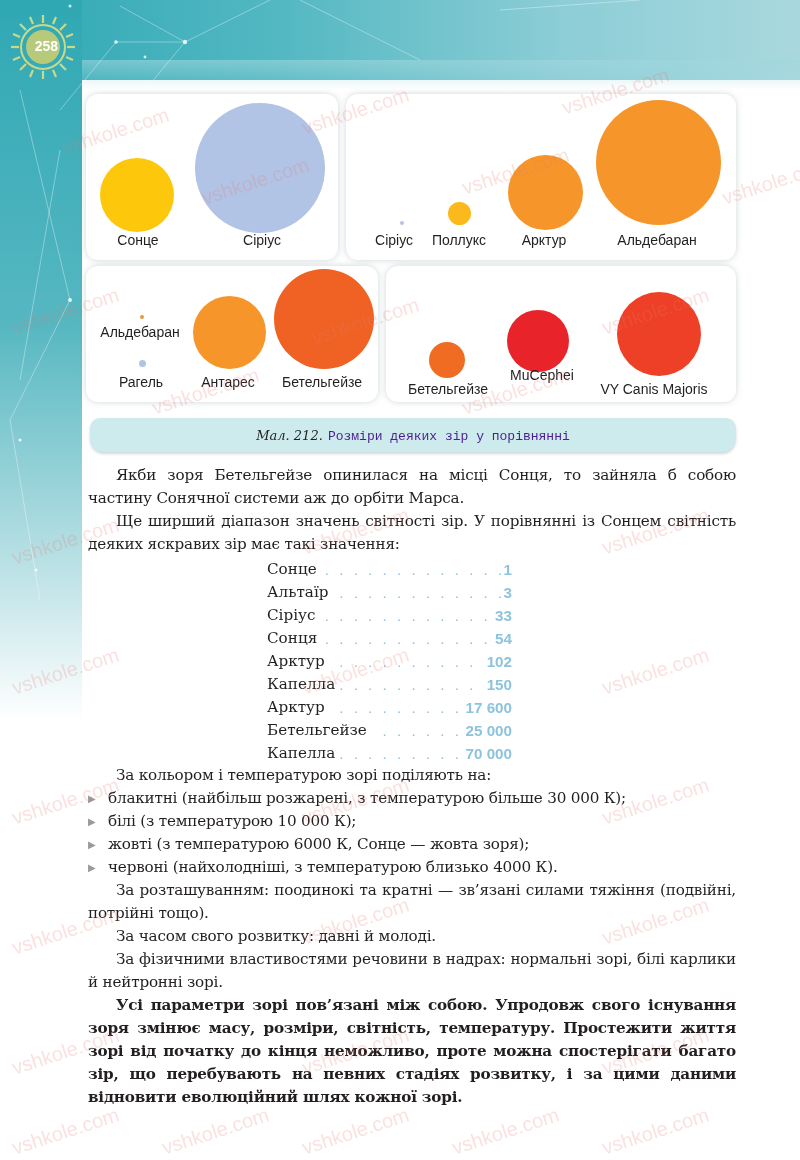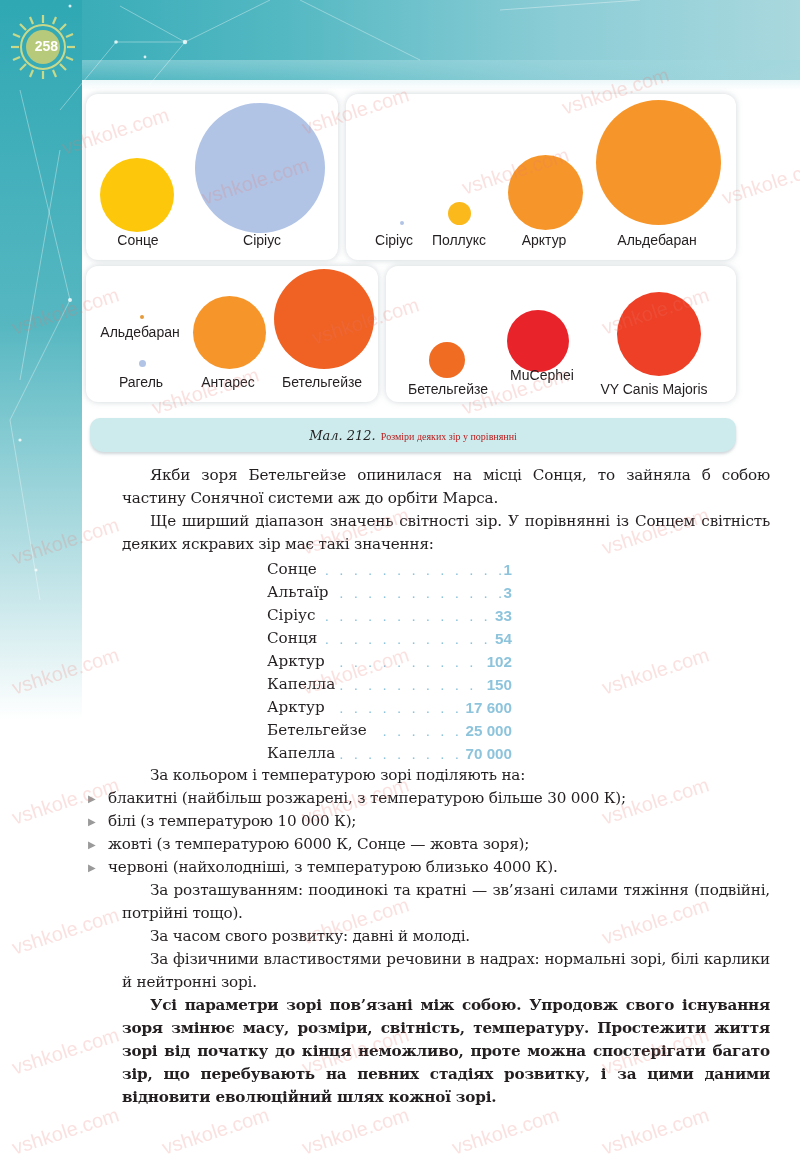--- a/index.html
+++ b/index.html
@@ -39,27 +39,27 @@
     color: #231f20; white-space: nowrap; transform: translateX(-50%);
   }
 
   .caption-bar {
     position: absolute; left: 90px; top: 418px; width: 646px; height: 34px;
     background: #cdeaec; border-radius: 10px 10px 14px 14px;
     box-shadow: 0 2px 3px rgba(120,140,150,0.35);
     text-align: center; line-height: 34px;
   }
   .caption-prefix { font-family: "DejaVu Serif", serif; font-style: italic; font-size: 13px; color: #231f20; }
-  .caption-text { font-family: Liberation Serif, serif; font-size: 10px; color: #b91c1c; }
+  .caption-text { font-family: Liberation Mono, monospace; font-size: 13px; color: #4c1d95; }
 
   
   .para {
     position: absolute; left: 88px; width: 648px;
     font-family: "DejaVu Serif", serif; font-size: 15.2px; line-height: 23px;
-    text-align: justify; color: #231f20; letter-spacing: -0.2px; margin-left: 34px;
+    text-align: justify; color: #231f20; letter-spacing: -0.2px;
   }
   .para.indent { text-indent: 28px; }
 
   
   .lum-row { position: absolute; left: 267px; width: 245px; height: 23px; font-size: 15.2px; line-height: 23px; }
   .lum-name { position: absolute; left: 0; top: 0; font-family: "DejaVu Serif", serif; color: #231f20; background: #fff; padding-right: 4px; z-index: 2; }
   .lum-dots { position: absolute; left: 0; right: 0; top: 0; color: #8dc4dc; overflow: hidden; white-space: nowrap; letter-spacing: 3px; font-family: "Liberation Sans", sans-serif; z-index: 1; }
   .lum-val { position: absolute; right: 0; top: 0; font-family: "Liberation Sans", sans-serif; font-weight: bold; color: #8dc4dc; background: #fff; padding-left: 3px; z-index: 2; }
 
   

